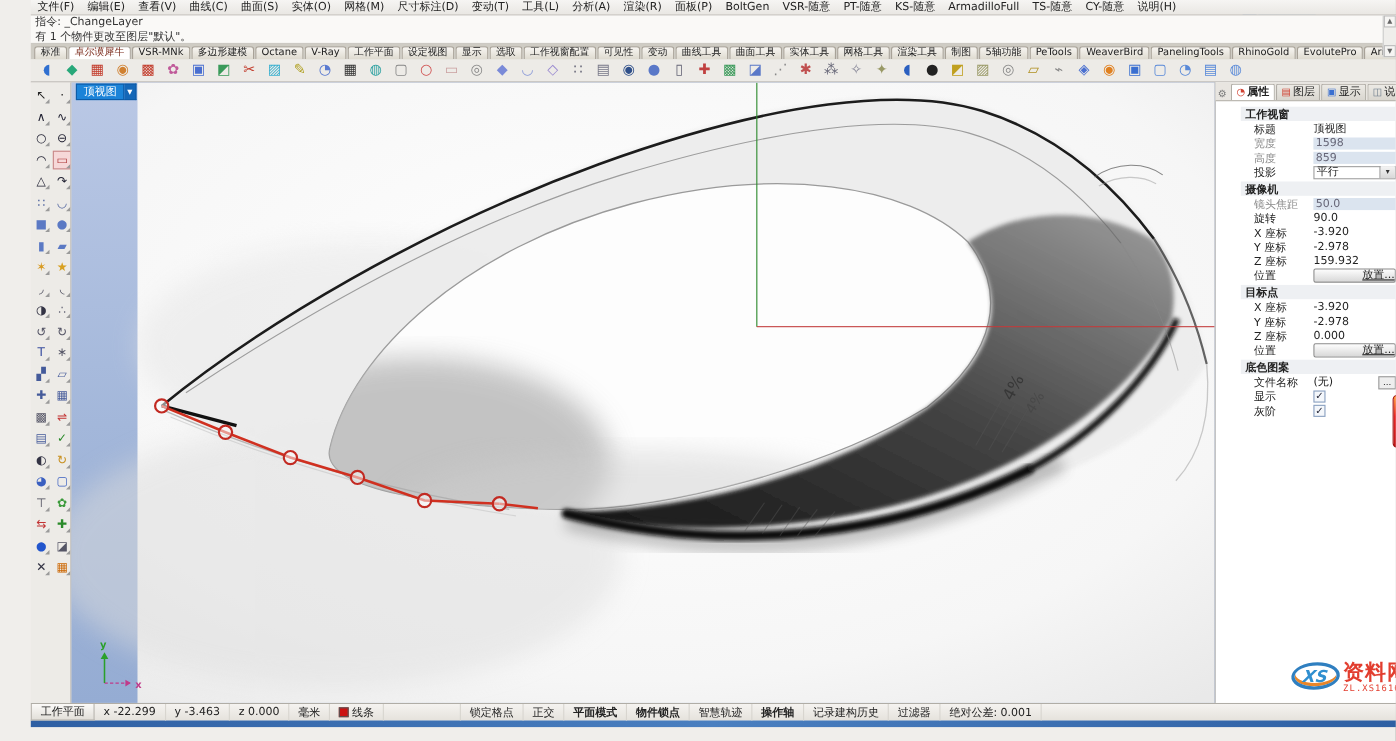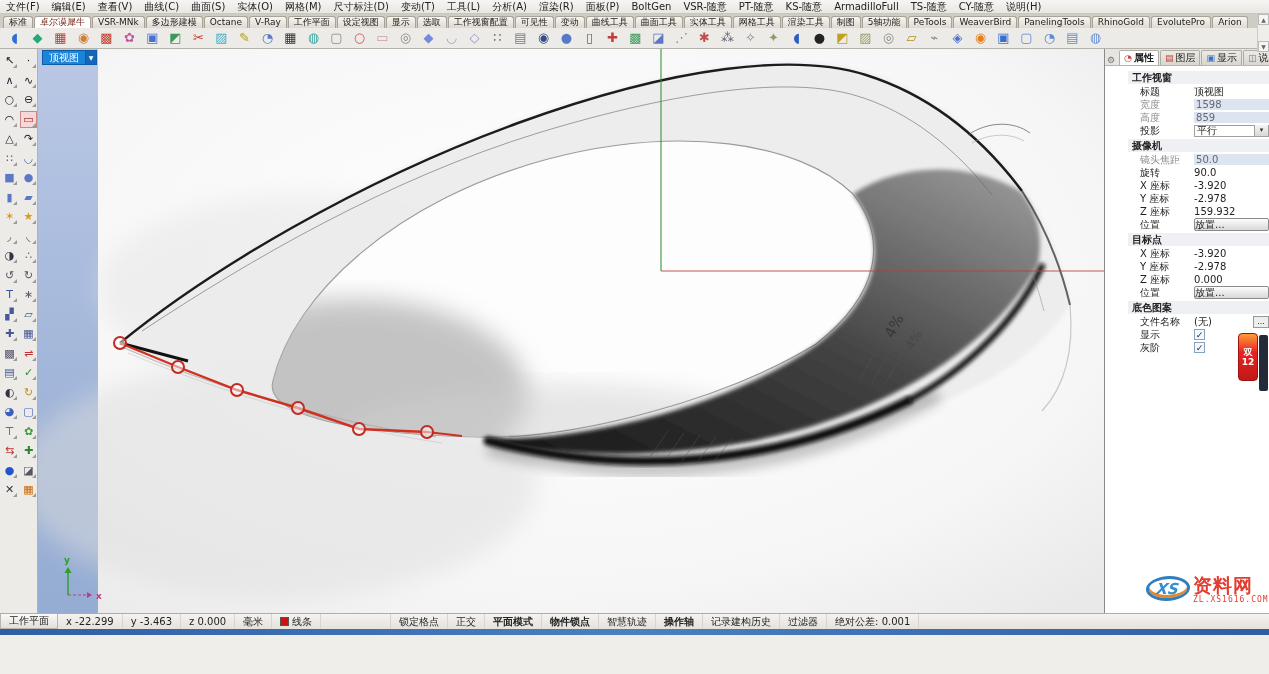--- a/index.html
+++ b/index.html
@@ -1,18 +1,18 @@
 <!DOCTYPE html>
 <html><head>
 <meta charset="utf-8">
 <style>
   html,body{margin:0;padding:0;background:#666;}
   *{box-sizing:border-box;}
   .app{position:relative;width:1269px;height:674px;overflow:hidden;
-       font-family:"DejaVu Sans","Liberation Sans",sans-serif;color:#222;background:#f0eeeb;}
+       font-family:"DejaVu Sans","Liberation Sans",sans-serif;color:#222;background:#f0eeeb;padding-left:28px;}
 
   
   .menubar{height:14px;display:flex;align-items:center;background:linear-gradient(#f6f5f3,#e9e7e3);
            border-bottom:1px solid #c9c6c0;position:relative;z-index:10;}
   .menu-item{padding:0 6px;font-size:10px;line-height:14px;white-space:nowrap;cursor:default;}
   .upload-btn{position:absolute;left:1128px;top:1px;display:flex;align-items:center;height:12px;}
   .upload-ico{width:16px;height:12px;background:#1565d8;border-radius:2px;color:#fff;font-size:8px;
               line-height:12px;text-align:center;}
   .upload-label{background:#d6e9fb;border:1px solid #8ab4e0;color:#1a5fae;font-size:9px;
                 line-height:10px;padding:0 7px;white-space:nowrap;}
@@ -76,22 +76,22 @@
   .prow .plabel{width:62px;white-space:nowrap;overflow:hidden;}
   .prow .pval{width:86px;display:flex;align-items:center;}
   .prow .pvtext{flex:1;line-height:11px;white-space:nowrap;overflow:hidden;}
   .prow.header{padding-left:4px;background:#eef0f3;font-weight:bold;margin:2px 0 1px 2px;height:13px;}
   .prow.disabled .plabel{color:#8a8a8a;}
   .prow.disabled .pvtext{background:#dbe4ef;color:#667;padding-left:2px;}
   .prow.dropdown .pval{border:1px solid #a0a0a0;background:#fff;height:12px;}
   .prow.dropdown .pvtext{padding-left:2px;}
   .prow.dropdown .pval::after{content:"▾";width:13px;background:linear-gradient(#f4f4f4,#d8d8d8);
         border-left:1px solid #a0a0a0;text-align:center;font-size:7px;line-height:11px;color:#333;}
-  .prow.button .pvtext{text-align:left;background:linear-gradient(#fdfdfd,#d8d8d8);
-        border:1px solid #8a8a8a;border-radius:2px;line-height:11px;cursor:pointer;}
+  .prow.button .pvtext{text-align:right;background:linear-gradient(#fdfdfd,#d8d8d8);
+        border:1px solid #8a8a8a;border-radius:2px;line-height:11px;cursor:pointer;text-decoration:underline;}
   .prow.check .pvtext{flex:none;width:11px;height:11px;border:1px solid #8aa0c0;background:#f4f7fb;
         font-size:9px;line-height:10px;text-align:center;color:#223;}
   .prow.file .pval::after{content:"...";border:1px solid #999;background:#eee;width:14px;text-align:center;
         font-size:8px;line-height:10px;margin-left:2px;cursor:pointer;}
 
   
   .wm{position:absolute;left:884px;top:504px;display:flex;align-items:center;gap:8px;z-index:5;pointer-events:none;}
   .wm-text{font-size:29px;font-weight:bold;color:#d4d4d4;letter-spacing:3px;white-space:nowrap;
            text-shadow:1px 1px 0 #ffffff,-1px -1px 1px #b2b2b2;}
   .xs{position:absolute;left:1146px;top:527px;z-index:6;display:flex;align-items:flex-start;gap:3px;}
@@ -167,20 +167,24 @@
 
       <span class="menu-item">CY-随意</span>
 
       <span class="menu-item">说明(H)</span>
     </div>
   <div class="upload-btn">
     <span class="upload-ico">✦</span>
     <span class="upload-label">拖拽上传</span>
   </div>
 
+  <div class="cmd-history">
+    <div class="cmd-line">指令: _ChangeLayer</div>
+    <div class="cmd-line">有 1 个物件更改至图层"默认"。</div>
+  </div>
   <div class="hscroll">
     <span>▲</span>
     <span>▼</span>
   </div>
 
   <div class="tabbar">
 
       <span class="tab">标准</span>
 
       <span class="tab active">卓尔谟犀牛</span>

